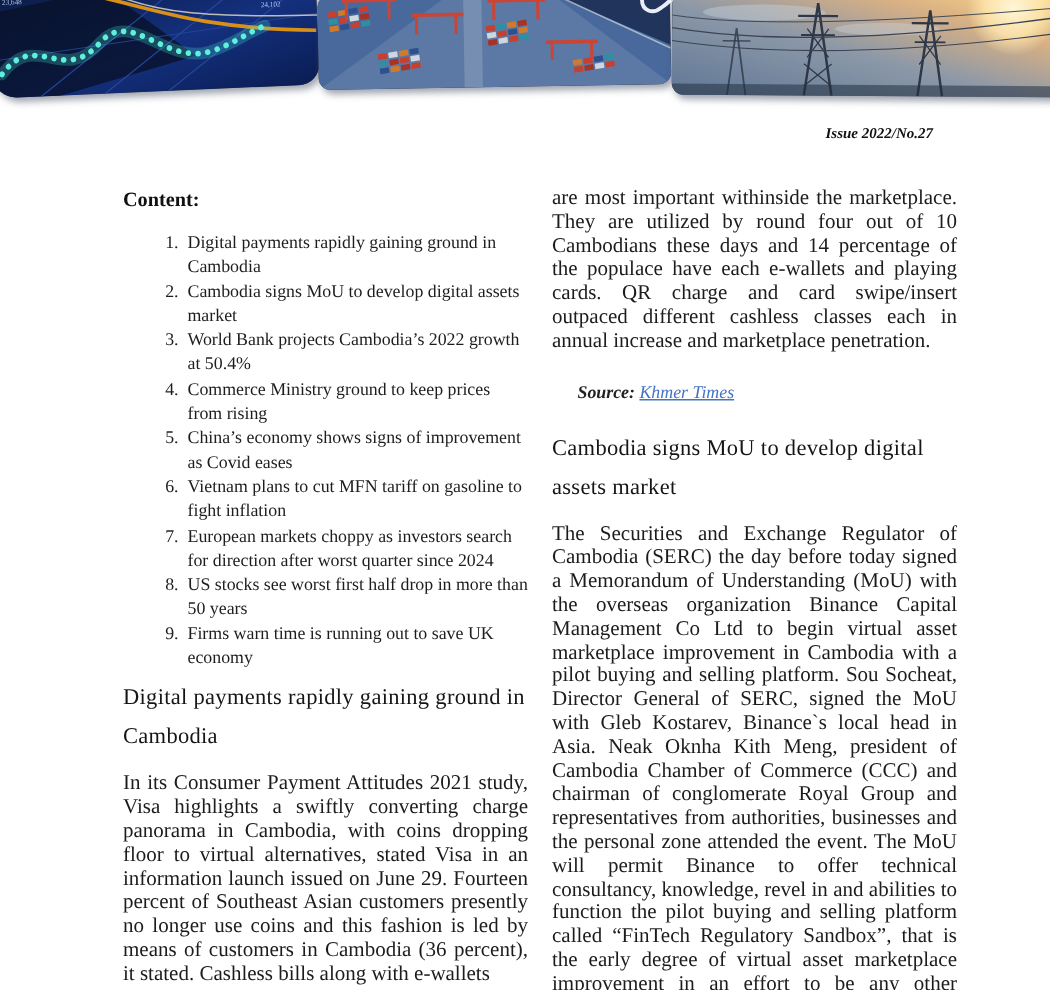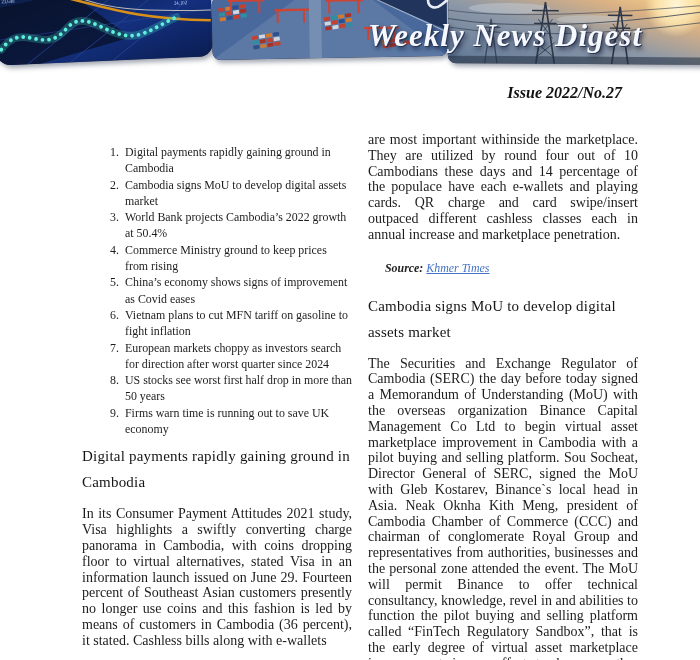--- a/index.html
+++ b/index.html
@@ -32,21 +32,21 @@
     color: #f6f8ff; letter-spacing: 1px;
     text-shadow: 1px 1px 0 #2a3550, 2px 3px 5px rgba(15,25,55,0.85);
     white-space: nowrap;
   }
   .cut-glyph { position: absolute; left: 425px; top: 0; }
   
   .issue {
     margin-top: 10px; padding-right: 78px;
     text-align: right;
     font-weight: bold; font-style: italic;
-    font-size: 16px; color: #111; padding-left: 20px;
+    font-size: 10px; color: #111; padding-left: 20px;
   }
   
   .columns {
     display: flex; gap: 16px;
     padding-left: 82px; padding-right: 62px;
     margin-top: 30px;
   }
   .col { width: 270px; flex: 0 0 270px; }
   .content-label { font-weight: bold; font-size: 13.5px; color: #111; }
   ol.toc {
@@ -216,28 +216,28 @@
         <path d="M0,14 Q70,24 250,8" stroke-width="0.6" stroke="#3a4454"></path>
       </g>
       <rect y="57" width="250" height="7" fill="#23303f" opacity="0.55"></rect>
     </svg>
   </div>
 
   <svg class="cut-glyph" width="26" height="12">
     <path d="M3,0 C3,7 10,10 16,5 C19,3 21,1 22,0" stroke="#f6f8ff" stroke-width="2.6" fill="none" opacity="0.95"></path>
   </svg>
 
-  <div class="banner-title">Weekly News Digest</div>
 </div>
 
 <div class="issue">Issue 2022/No.27</div>
 
 <div class="columns">
 
   <div class="col col-left">
+    <div class="content-label">Content:</div>
     <ol class="toc">
       <li>Digital payments rapidly gaining ground in Cambodia</li>
       <li>Cambodia signs MoU to develop digital assets market</li>
       <li>World Bank projects Cambodia’s 2022 growth at 50.4%</li>
       <li>Commerce Ministry ground to keep prices from rising</li>
       <li>China’s economy shows signs of improvement as Covid eases</li>
       <li>Vietnam plans to cut MFN tariff on gasoline to fight inflation</li>
       <li>European markets choppy as investors search for direction after worst quarter since 2024</li>
       <li>US stocks see worst first half drop in more than 50 years</li>
       <li>Firms warn time is running out to save UK economy</li>

